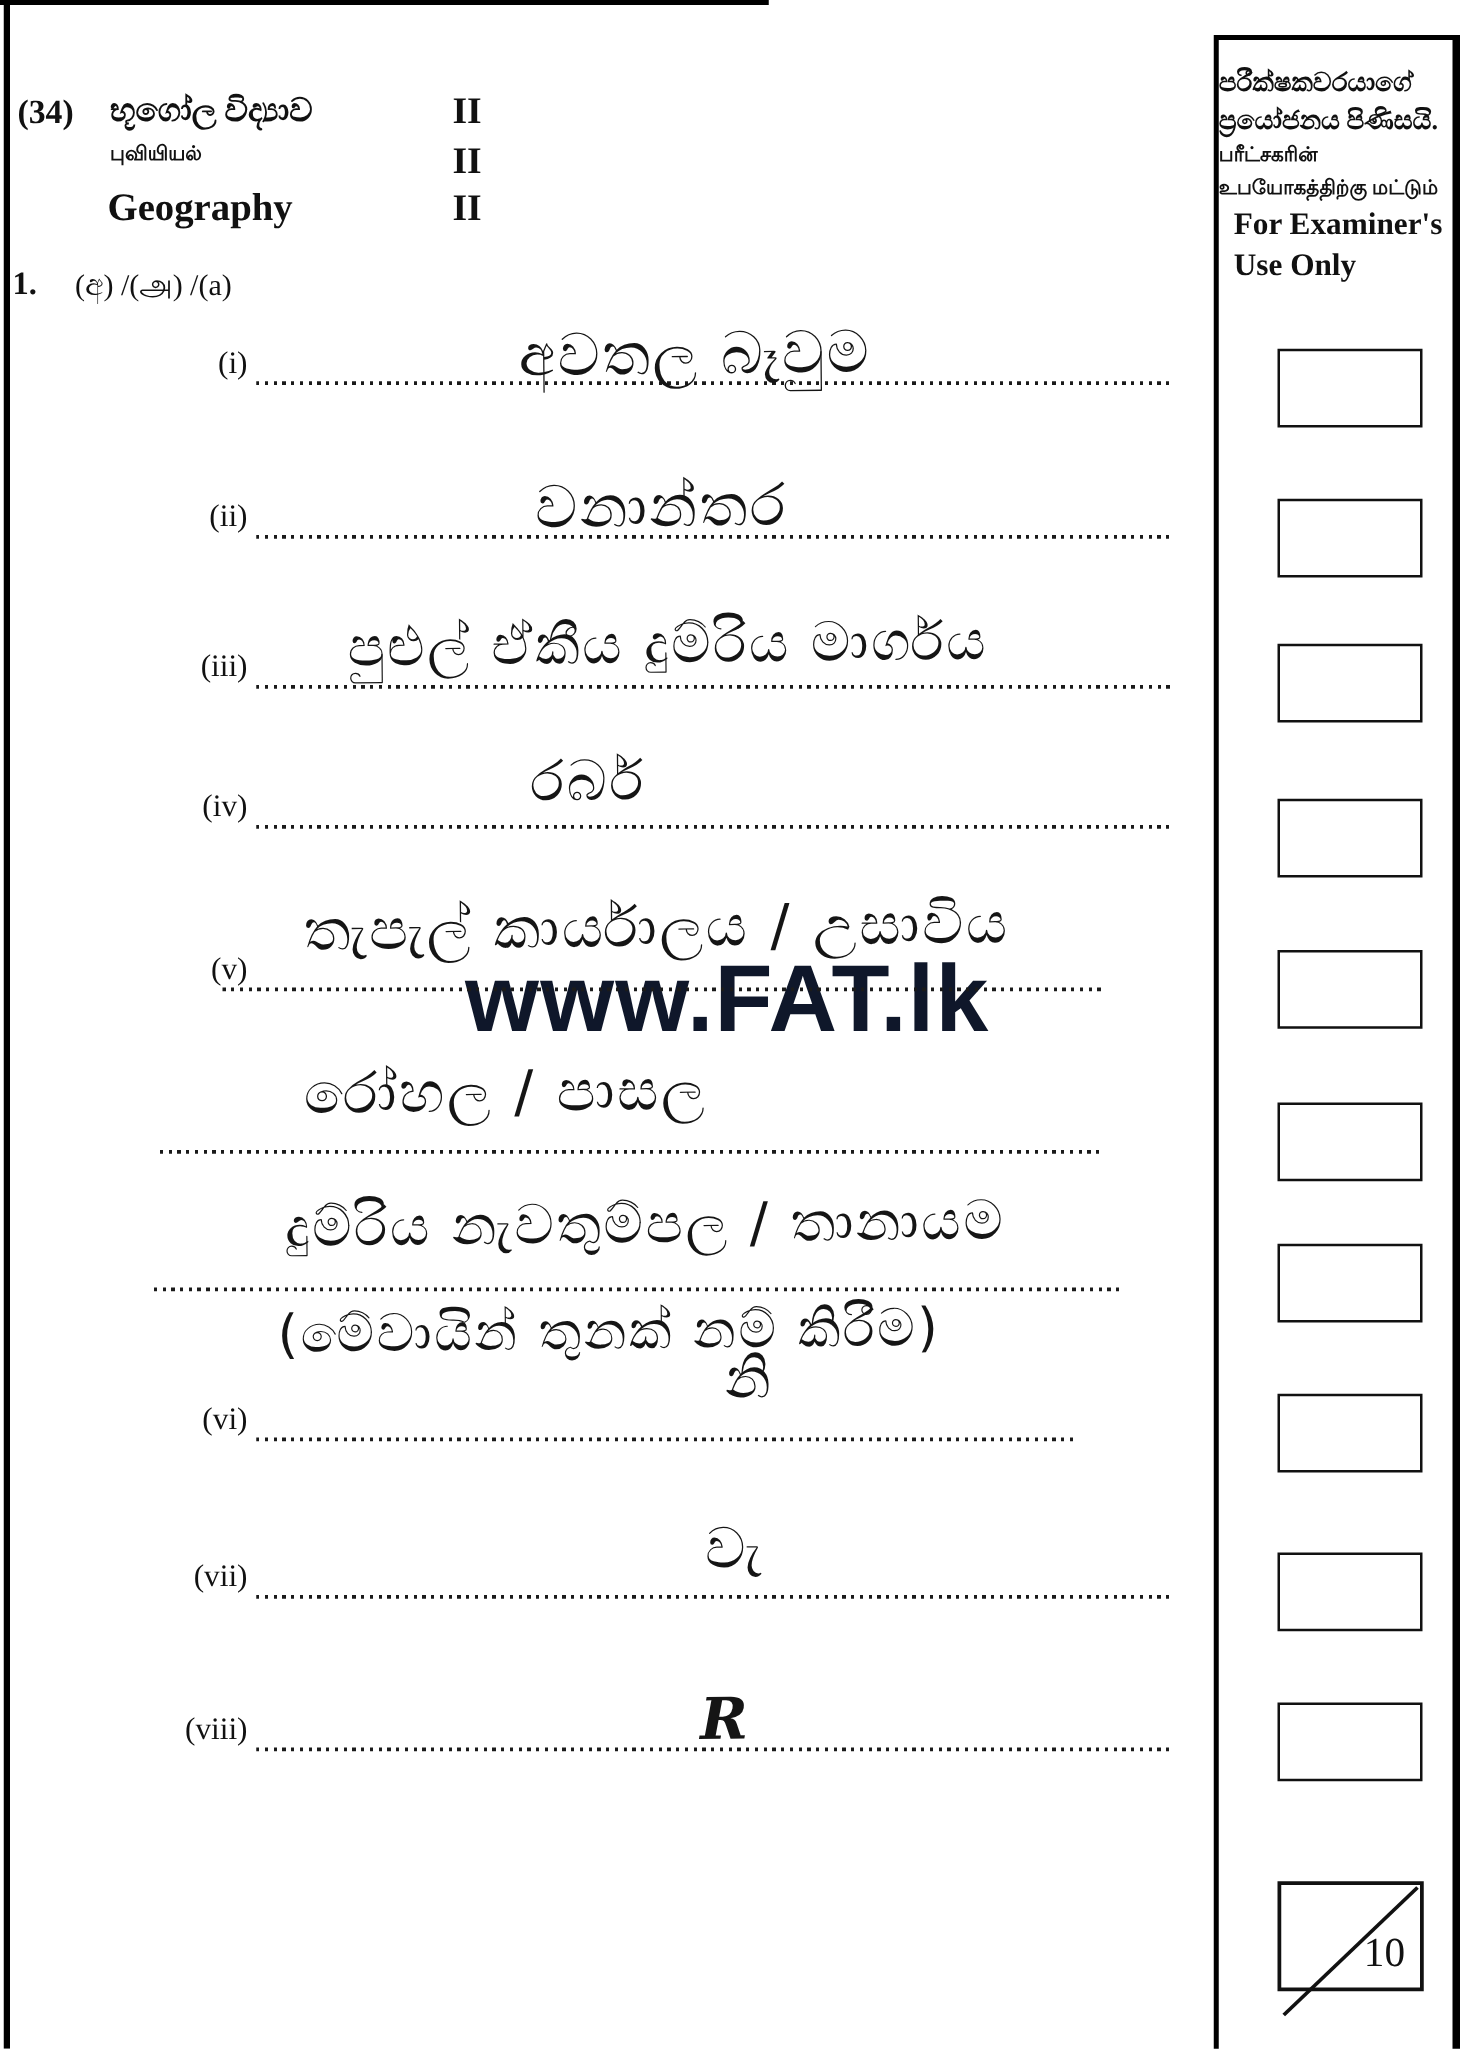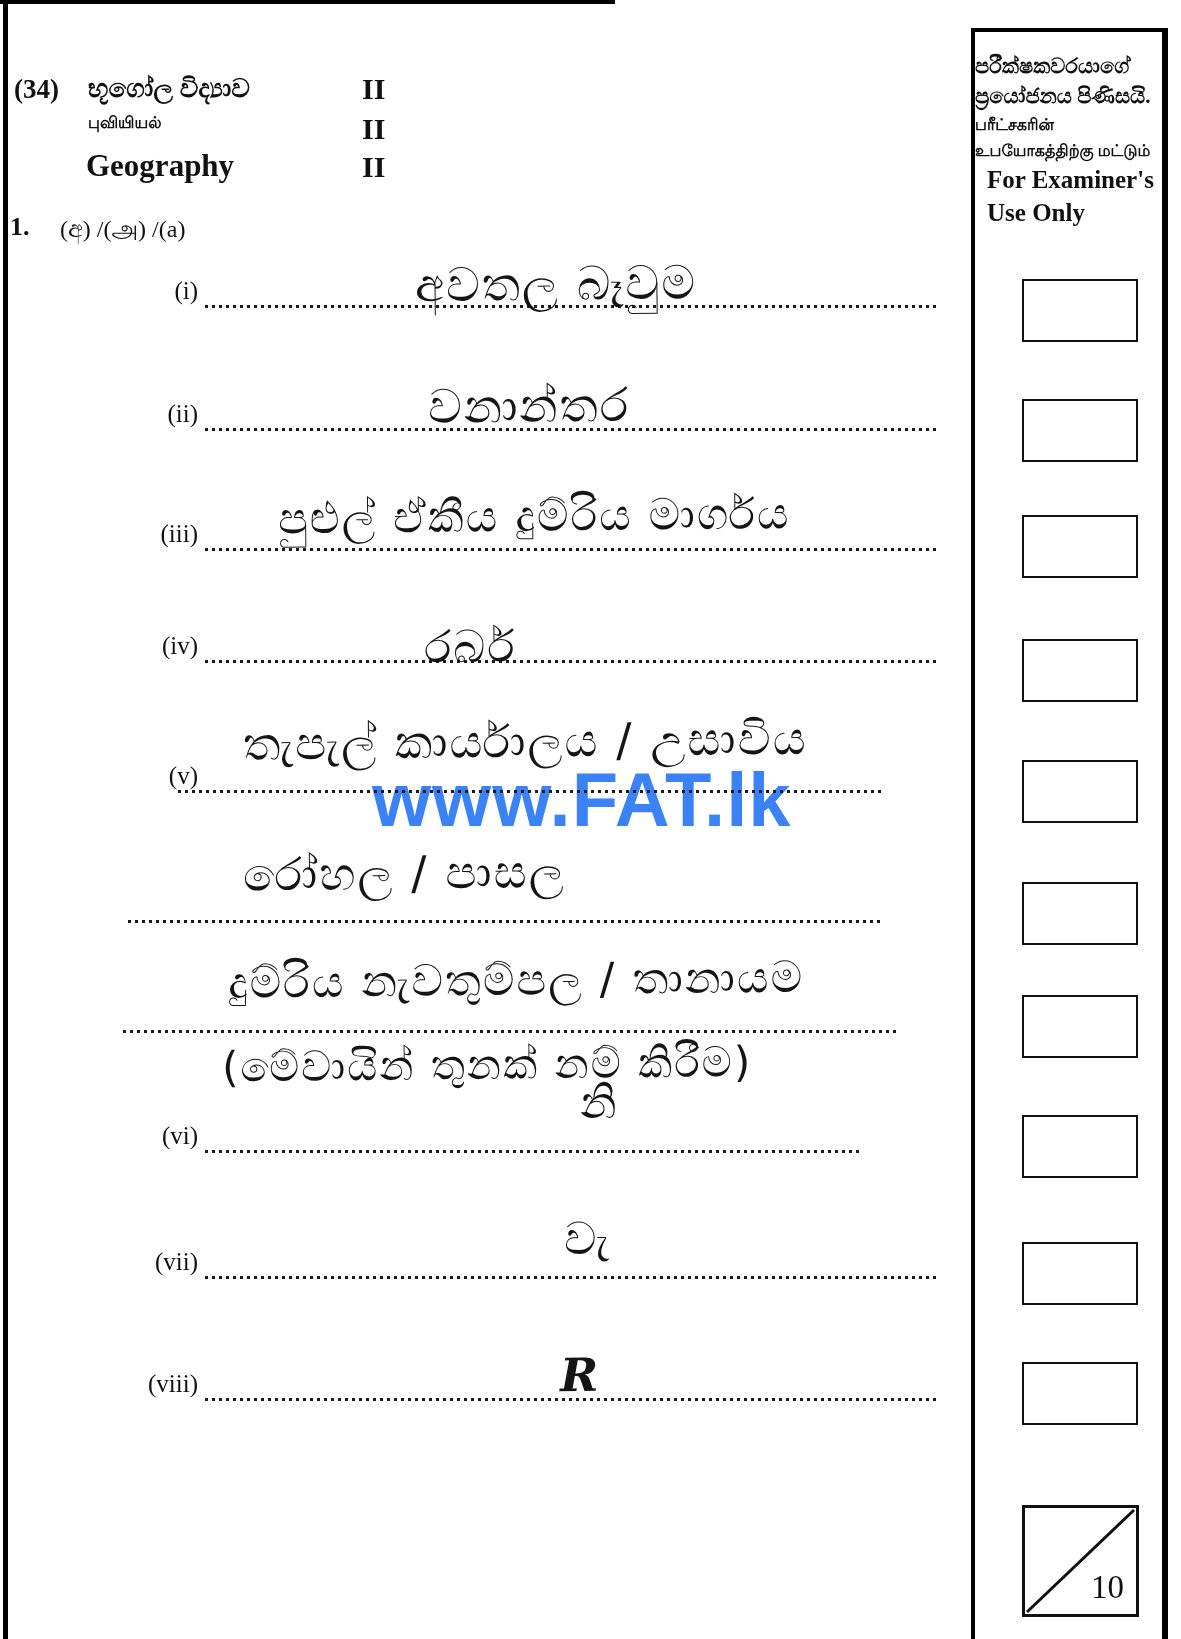--- a/index.html
+++ b/index.html
@@ -52,21 +52,21 @@
   }
   .panel-head { text-align: left; padding-top: 24px; line-height: 1.0; }
   .ph-si { font-size: 21px; font-weight: 700; margin: 0 0 9px 0; }
   .ph-ta { font-size: 16px; font-weight: 700; margin: 10px 0 6px 0; }
   .ph-en { font-size: 25px; font-weight: 700; margin: 8px 0 0 12px; }
   .markbox {
     position: absolute; left: 1022px; width: 116px; height: 63px;
     border: 2.5px solid #111; box-sizing: border-box; background: #fff; z-index: 5;
   }
   .totalbox {
-    position: absolute; left: 1022px; top: 1505px; width: 117px; height: 112px;
+    position: absolute; left: 1022px; top: 1505px; width: 117px; height: 88px;
     border: 3px solid #111; box-sizing: border-box; background: #fff; z-index: 5;
   }
   .totalbox svg { position: absolute; left: 0; top: 0; }
   .total-val {
     position: absolute; right: 12px; bottom: 8px; font-size: 33px;
     font-family: "Liberation Serif", serif; color: #111;
   }
 </style>
 </head>
 <body>
@@ -79,37 +79,37 @@
   <div class="hnum">(34)</div>
   <div class="hsi">භූගෝල විද්‍යාව</div>
   <div class="roman1">II</div>
   <div class="hta">புவியியல்</div>
   <div class="roman2">II</div>
   <div class="hen">Geography</div>
   <div class="roman3">II</div>
   <div class="q1">1.</div>
   <div class="q1part">(අ) /(அ) /(a)</div>
 
-  <div class="watermark" style="color:#3b82f6;">www.FAT.lk</div>
+  <div class="watermark" style="color:#0f172a;">www.FAT.lk</div>
 
   <div class="rowlabel" style="top:277px;">(i)</div>
   <div class="dotline" style="left:205px; top:305px; width:733px;"></div>
   <div class="hw" style="left:415px; top:256px; font-size:47px;">අවතල බෑවුම</div>
 
   <div class="rowlabel" style="top:400px;">(ii)</div>
   <div class="dotline" style="left:205px; top:428px; width:733px;"></div>
   <div class="hw" style="left:428px; top:378px; font-size:47px;">වනාන්තර</div>
 
   <div class="rowlabel" style="top:520px;">(iii)</div>
   <div class="dotline" style="left:205px; top:548px; width:735px;"></div>
   <div class="hw" style="left:278px; top:490px; font-size:44px;">පුළුල් ඒකීය දුම්රිය මාර්ගය</div>
 
   <div class="rowlabel" style="top:632px;">(iv)</div>
   <div class="dotline" style="left:205px; top:660px; width:733px;"></div>
-  <div class="hw" style="left:424px; top:598px; font-size:45px;margin-top:22px;">රබර්</div>
+  <div class="hw" style="left:424px; top:598px; font-size:45px;">රබර්</div>
 
   <div class="rowlabel" style="top:762px;">(v)</div>
   <div class="dotline" style="left:178px; top:790px; width:704px;"></div>
   <div class="hw" style="left:243px; top:714px; font-size:46px;">තැපැල් කාර්යාලය / උසාවිය</div>
 
   <div class="dotline" style="left:128px; top:920px; width:754px;"></div>
   <div class="hw" style="left:243px; top:846px; font-size:46px;">රෝහල / පාසල</div>
 
   <div class="dotline" style="left:123px; top:1030px; width:773px;"></div>
   <div class="hw" style="left:228px; top:954px; font-size:44px;">දුම්රිය නැවතුම්පල / තානායම</div>

